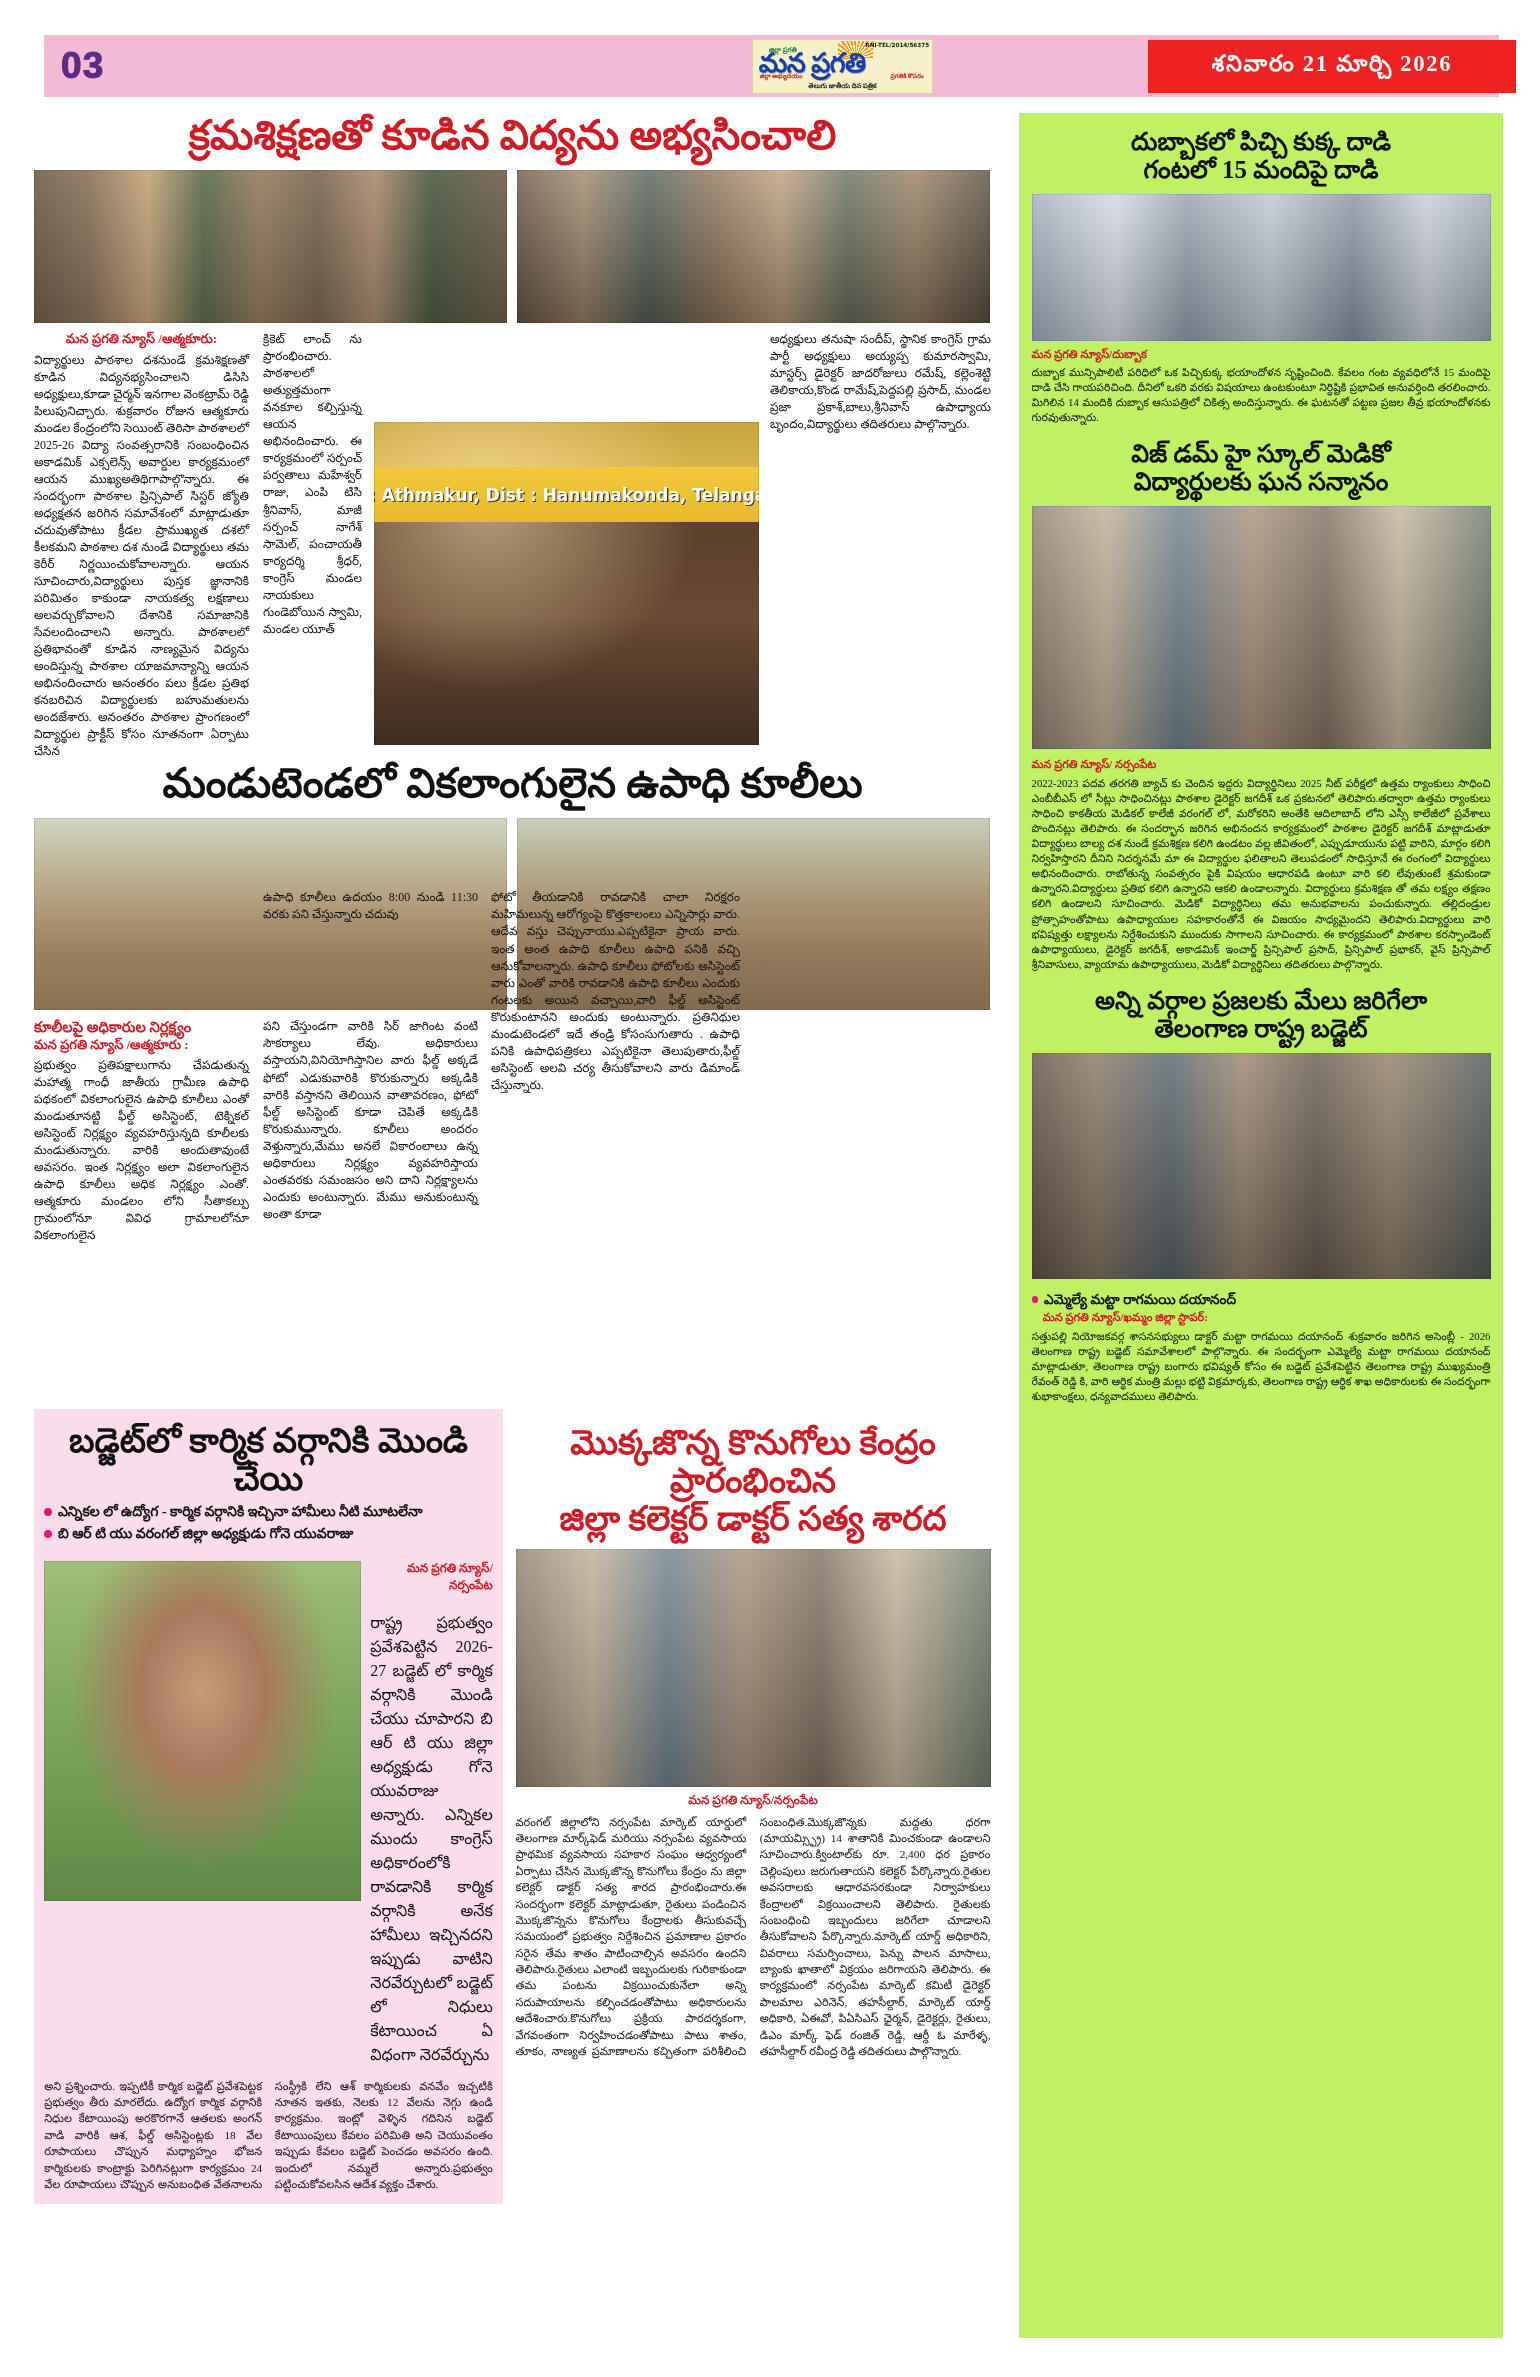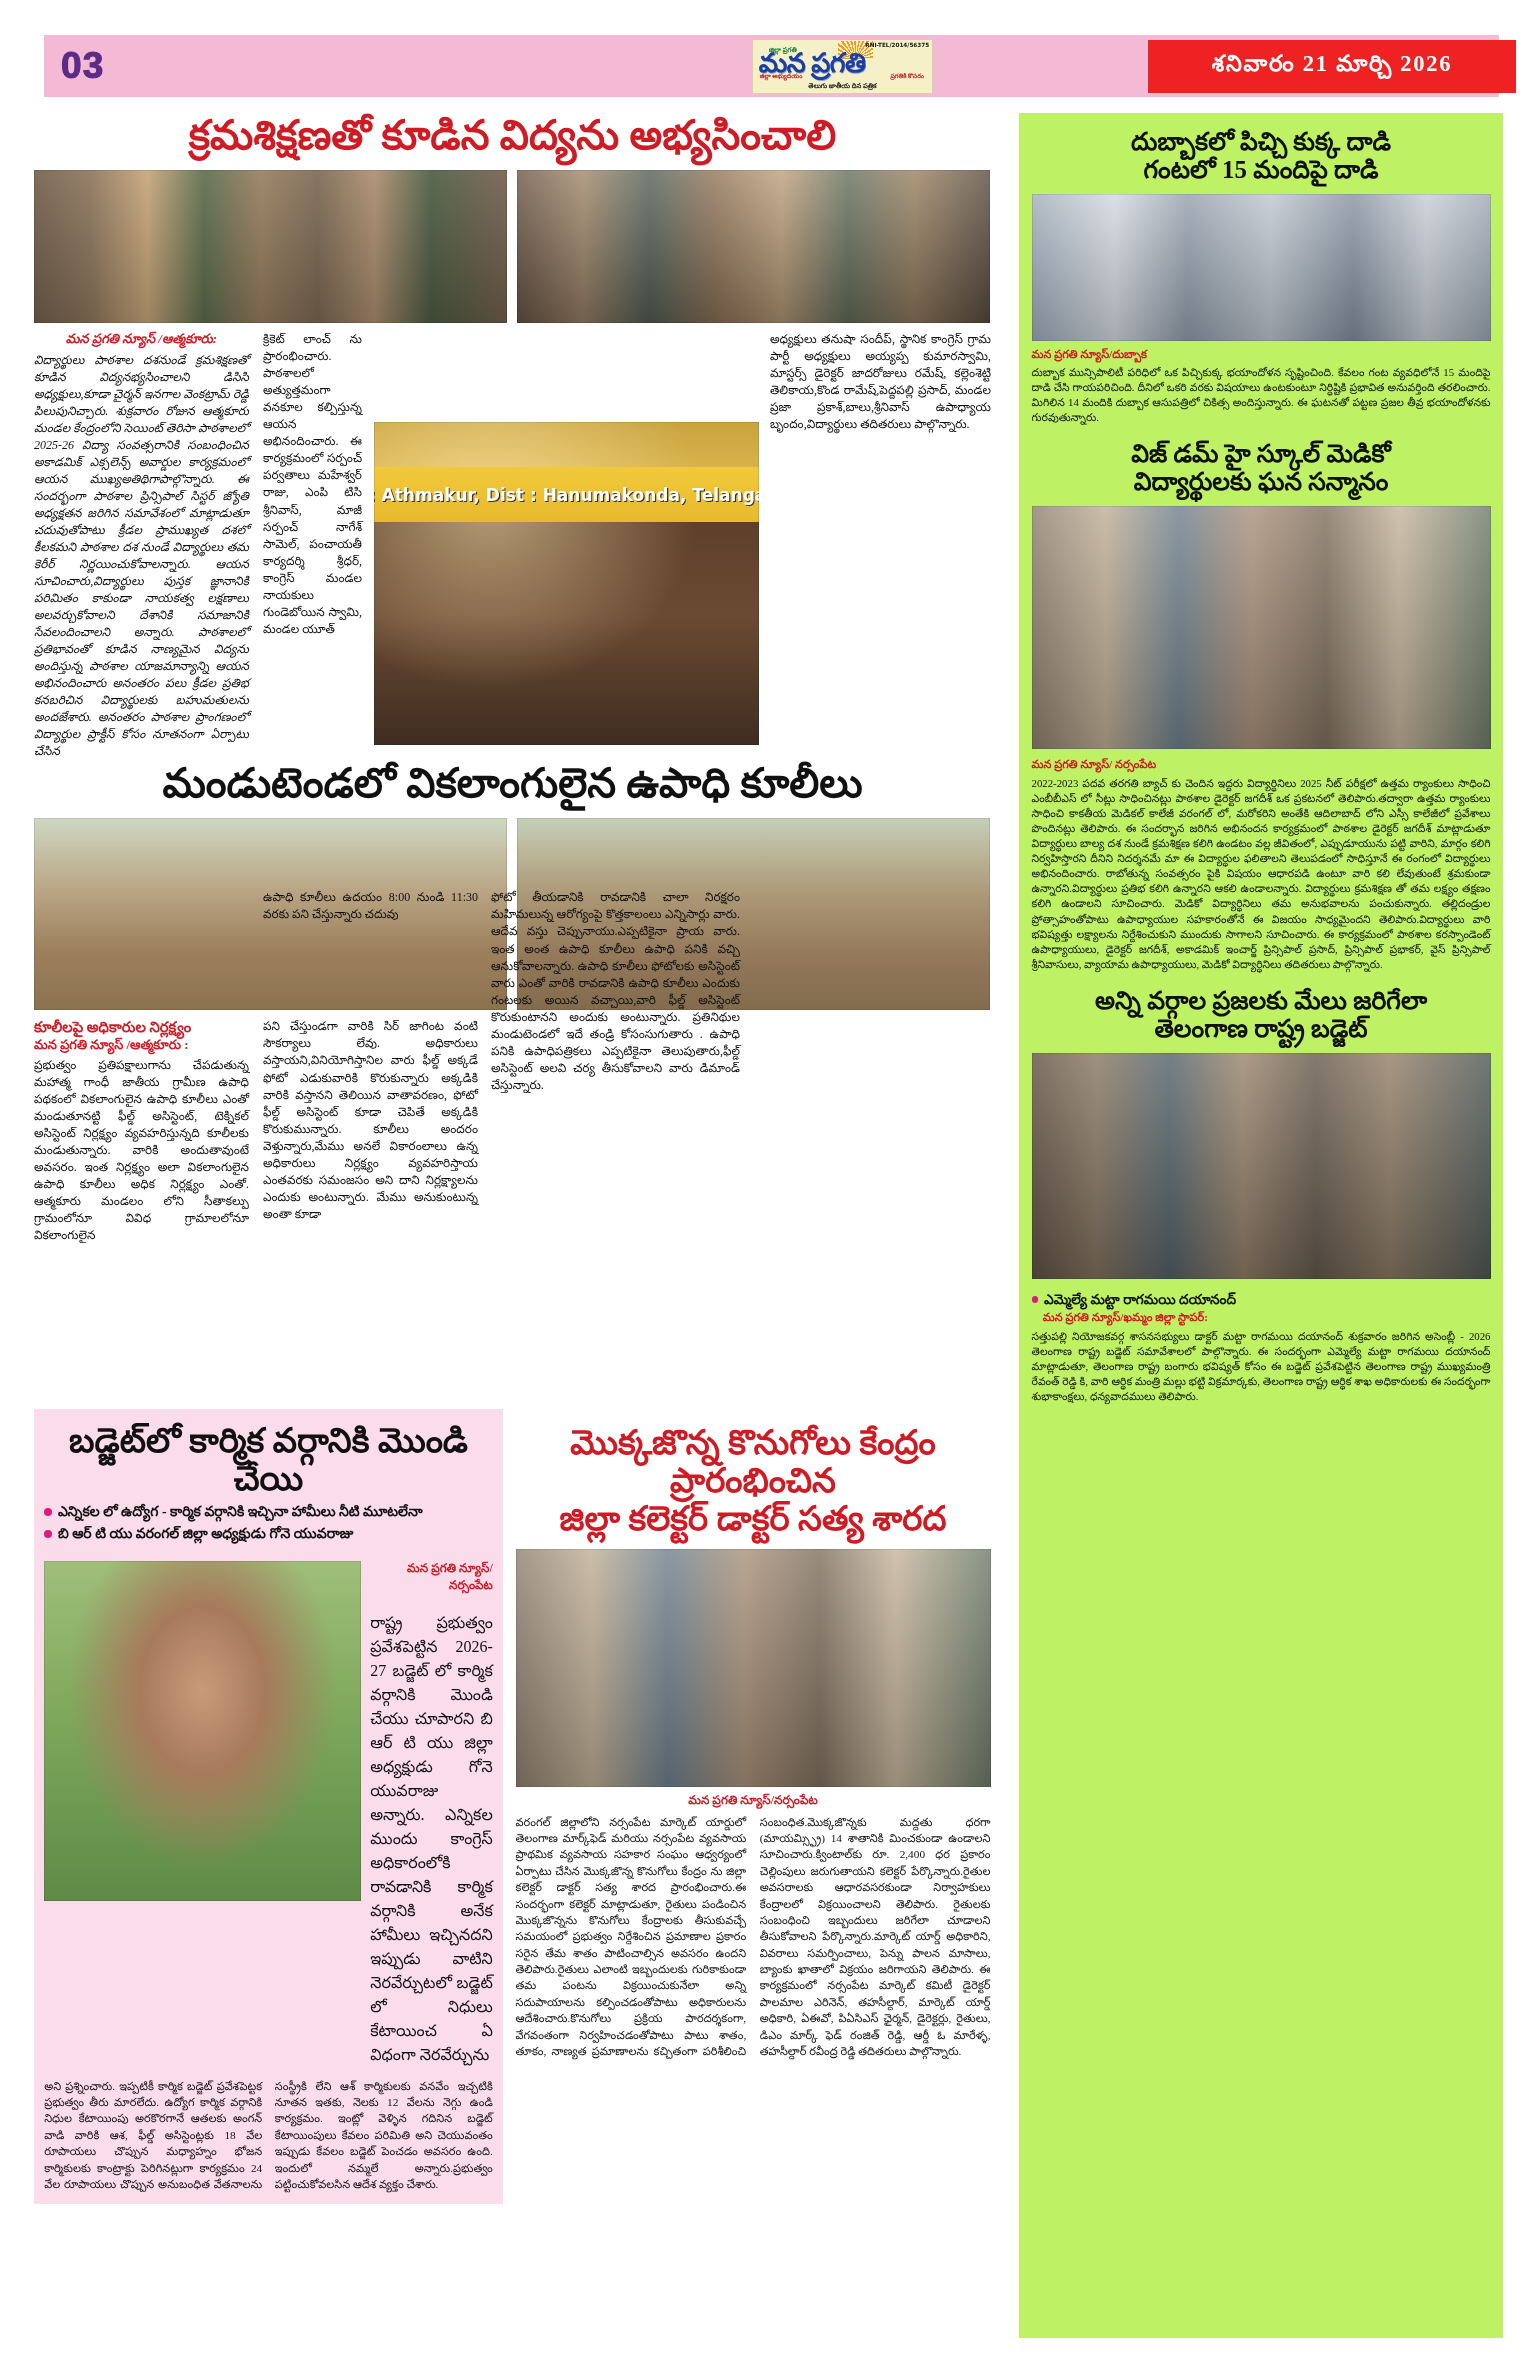--- a/index.html
+++ b/index.html
@@ -285,21 +285,21 @@
 
     <div class="hl-red hl-xl" style="margin-top:0;">క్రమశిక్షణతో కూడిన విద్యను అభ్యసించాలి</div>
 
     <div style="display:flex; gap:10.2px; margin-top:11.3px;">
       <div class="photo ph-group" style="width:473px; height:153px;"></div>
       <div class="photo ph-stage" style="width:473px; height:153px;"></div>
     </div>
 
     <div style="position:relative; margin-top:8px; height:430px; overflow:hidden;">
 
-      <div style="position:absolute; left:0; top:0; width:215px;font-style:italic;">
+      <div style="position:absolute; left:0; top:0; width:215px;">
         <div class="byline" style="text-align:center;">మన ప్రగతి న్యూస్ /ఆత్మకూరు:</div>
         <div class="cols" style="margin-top:2.3px;">విద్యార్థులు పాఠశాల దశనుండే క్రమశిక్షణతో కూడిన విద్యనభ్యసించాలని డిసిసి అధ్యక్షులు,కూడా చైర్మన్ ఇనగాల వెంకట్రామ్ రెడ్డి పిలుపునిచ్చారు. శుక్రవారం రోజున ఆత్మకూరు మండల కేంద్రంలోని సెయింట్ తెరిసా పాఠశాలలో 2025-26 విద్యా సంవత్సరానికి సంబంధించిన అకాడమిక్ ఎక్సలెన్స్ అవార్డుల కార్యక్రమంలో ఆయన ముఖ్యఅతిథిగాపాల్గొన్నారు. ఈ సందర్భంగా పాఠశాల ప్రిన్సిపాల్ సిస్టర్ జ్యోతి అధ్యక్షతన జరిగిన సమావేశంలో మాట్లాడుతూ చదువుతోపాటు క్రీడల ప్రాముఖ్యత దశలో కీలకమని పాఠశాల దశ నుండే విద్యార్థులు తమ కెరీర్ నిర్ణయించుకోవాలన్నారు. ఆయన సూచించారు,విద్యార్థులు పుస్తక జ్ఞానానికి పరిమితం కాకుండా నాయకత్వ లక్షణాలు అలవర్చుకోవాలని దేశానికి సమాజానికి సేవలందించాలని అన్నారు. పాఠశాలలో ప్రతిభావంతో కూడిన నాణ్యమైన విద్యను అందిస్తున్న పాఠశాల యాజమాన్యాన్ని ఆయన అభినందించారు అనంతరం పలు క్రీడల ప్రతిభ కనబరిచిన విద్యార్థులకు బహుమతులను అందజేశారు. అనంతరం పాఠశాల ప్రాంగణంలో విద్యార్థుల ప్రాక్టీస్ కోసం నూతనంగా ఏర్పాటు చేసిన</div>
       </div>
 
       <div style="position:absolute; left:736px; top:0; width:221px;">
         <div class="cols">అధ్యక్షులు తనుషా సందీప్, స్థానిక కాంగ్రెస్ గ్రామ పార్టీ అధ్యక్షులు అయ్యప్ప కుమారస్వామి, మాస్టర్స్ డైరెక్టర్ జాదరోజులు రమేష్, కల్లెంశెట్టి తెలికాయ,కొండ రామేష్,పెద్దపల్లి ప్రసాద్, మండల ప్రజా ప్రకాశ్,బాలు,శ్రీనివాస్ ఉపాధ్యాయ బృందం,విద్యార్థులు తదితరులు పాల్గొన్నారు.</div>
       </div>
 
       <div style="position:absolute; left:229px; top:0; width:99px;">
         <div class="cols">క్రికెట్ లాంచ్ ను ప్రారంభించారు. పాఠశాలలో అత్యుత్తమంగా వనకూల కల్పిస్తున్న ఆయన అభినందించారు. ఈ కార్యక్రమంలో సర్పంచ్ పర్వతాలు మహేశ్వర్ రాజు, ఎంపి టిసి శ్రీనివాస్, మాజీ సర్పంచ్ నాగేశ్ సామెల్, పంచాయతీ కార్యదర్శి శ్రీధర్, కాంగ్రెస్ మండల నాయకులు గుండెబోయిన స్వామి, మండల యూత్</div>

